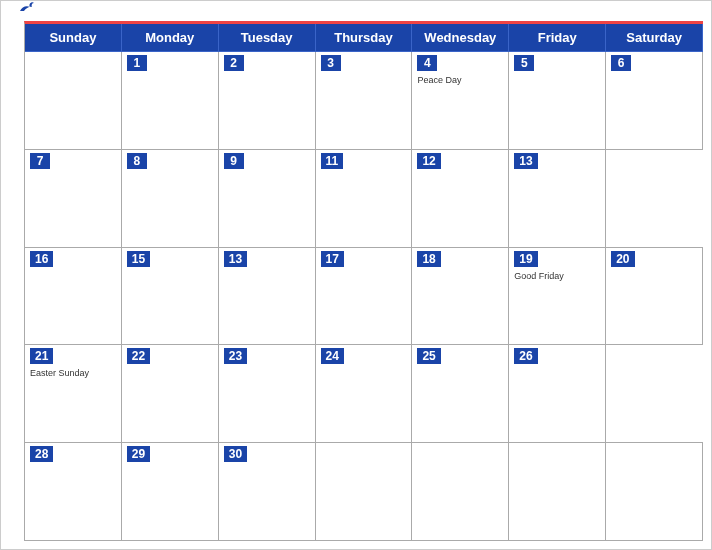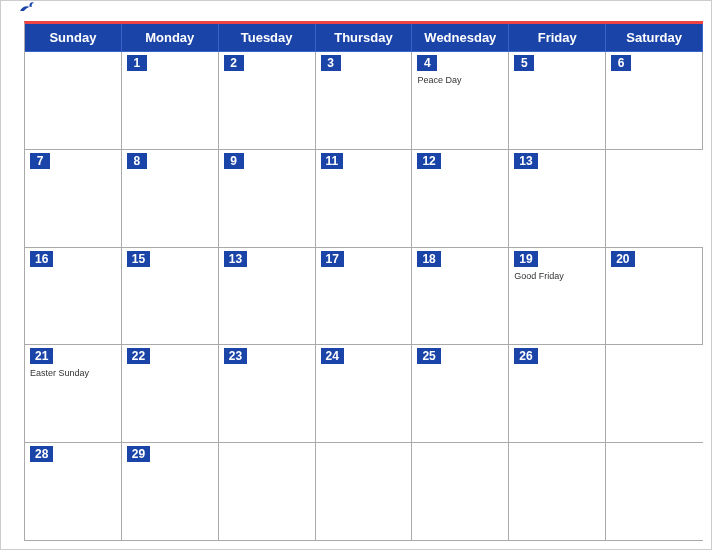--- a/index.html
+++ b/index.html
@@ -246,20 +246,23 @@
             <span class="day-number day-number-blue">26</span>
           </div>
         </div>
         <div class="week-row">
           <div class="day-cell">
             <span class="day-number day-number-blue">28</span>
           </div>
           <div class="day-cell">
             <span class="day-number day-number-blue">29</span>
           </div>
+          <div class="day-cell">
+            <span class="day-number day-number-blue">30</span>
+          </div>
           <div class="day-cell empty"></div>
           <div class="day-cell empty"></div>
           <div class="day-cell empty"></div>
           <div class="day-cell empty"></div>
         </div>
       </div>
   </div>
 </div>
 
 </body></html>

